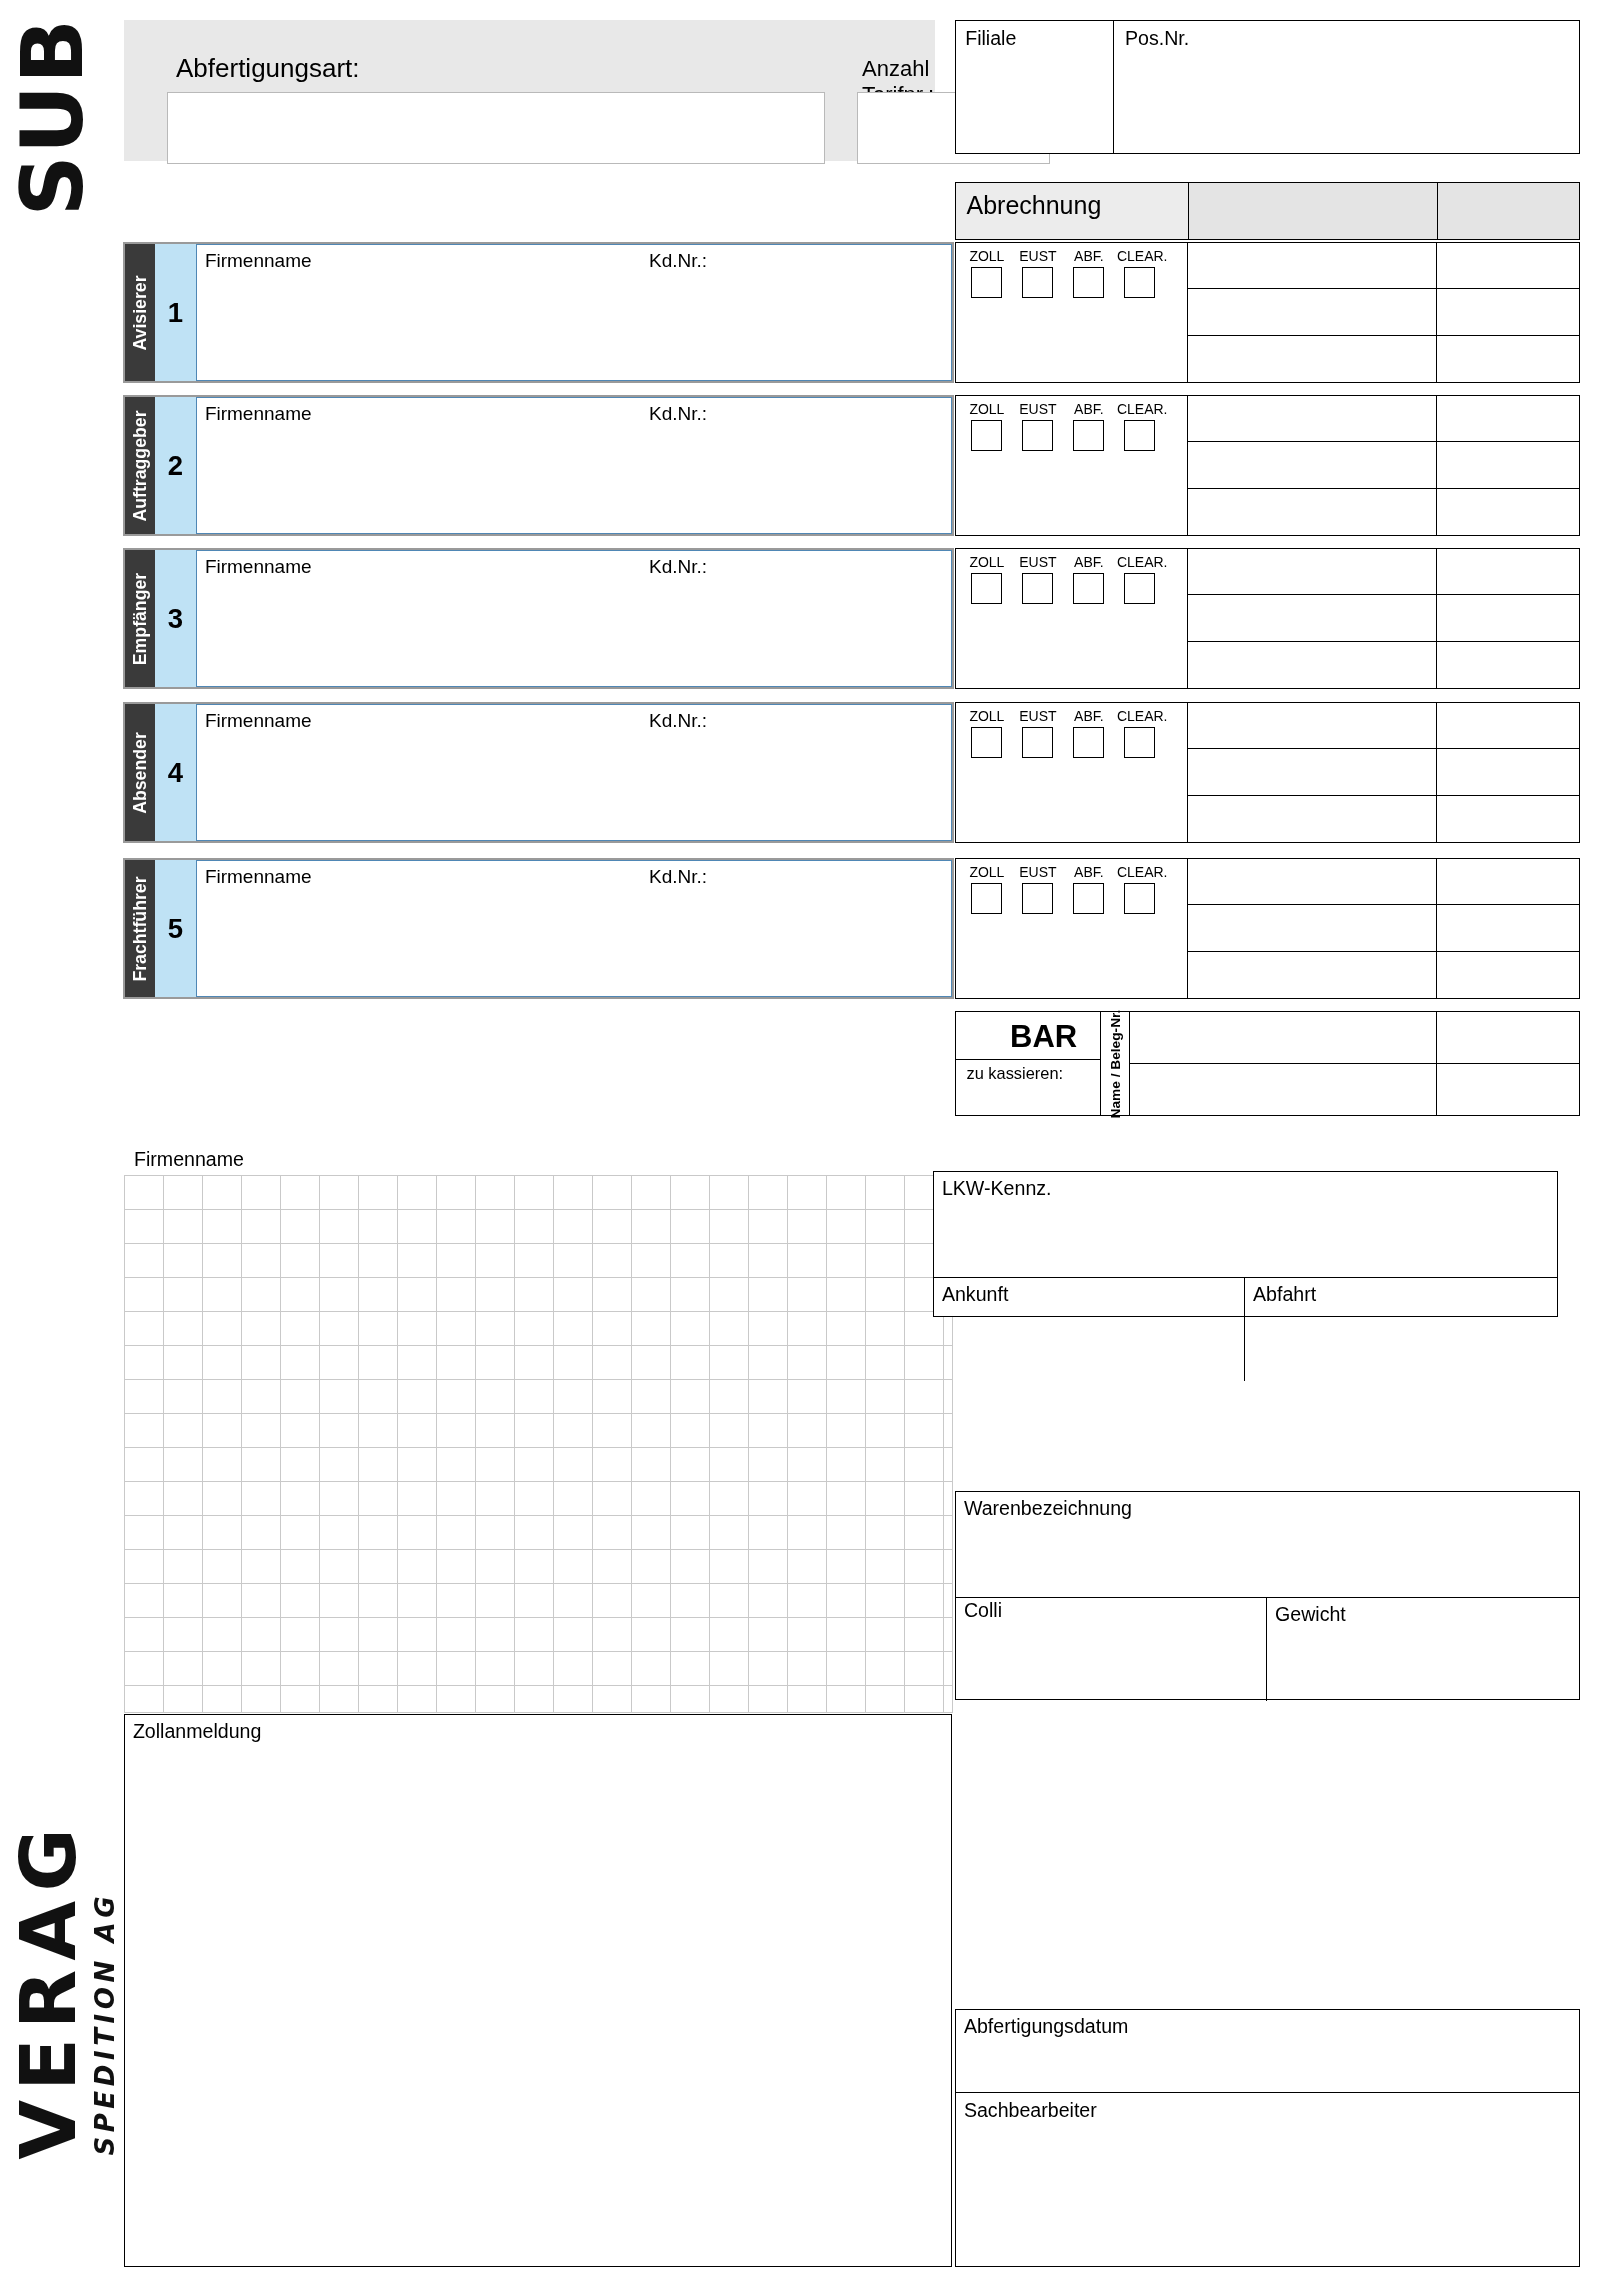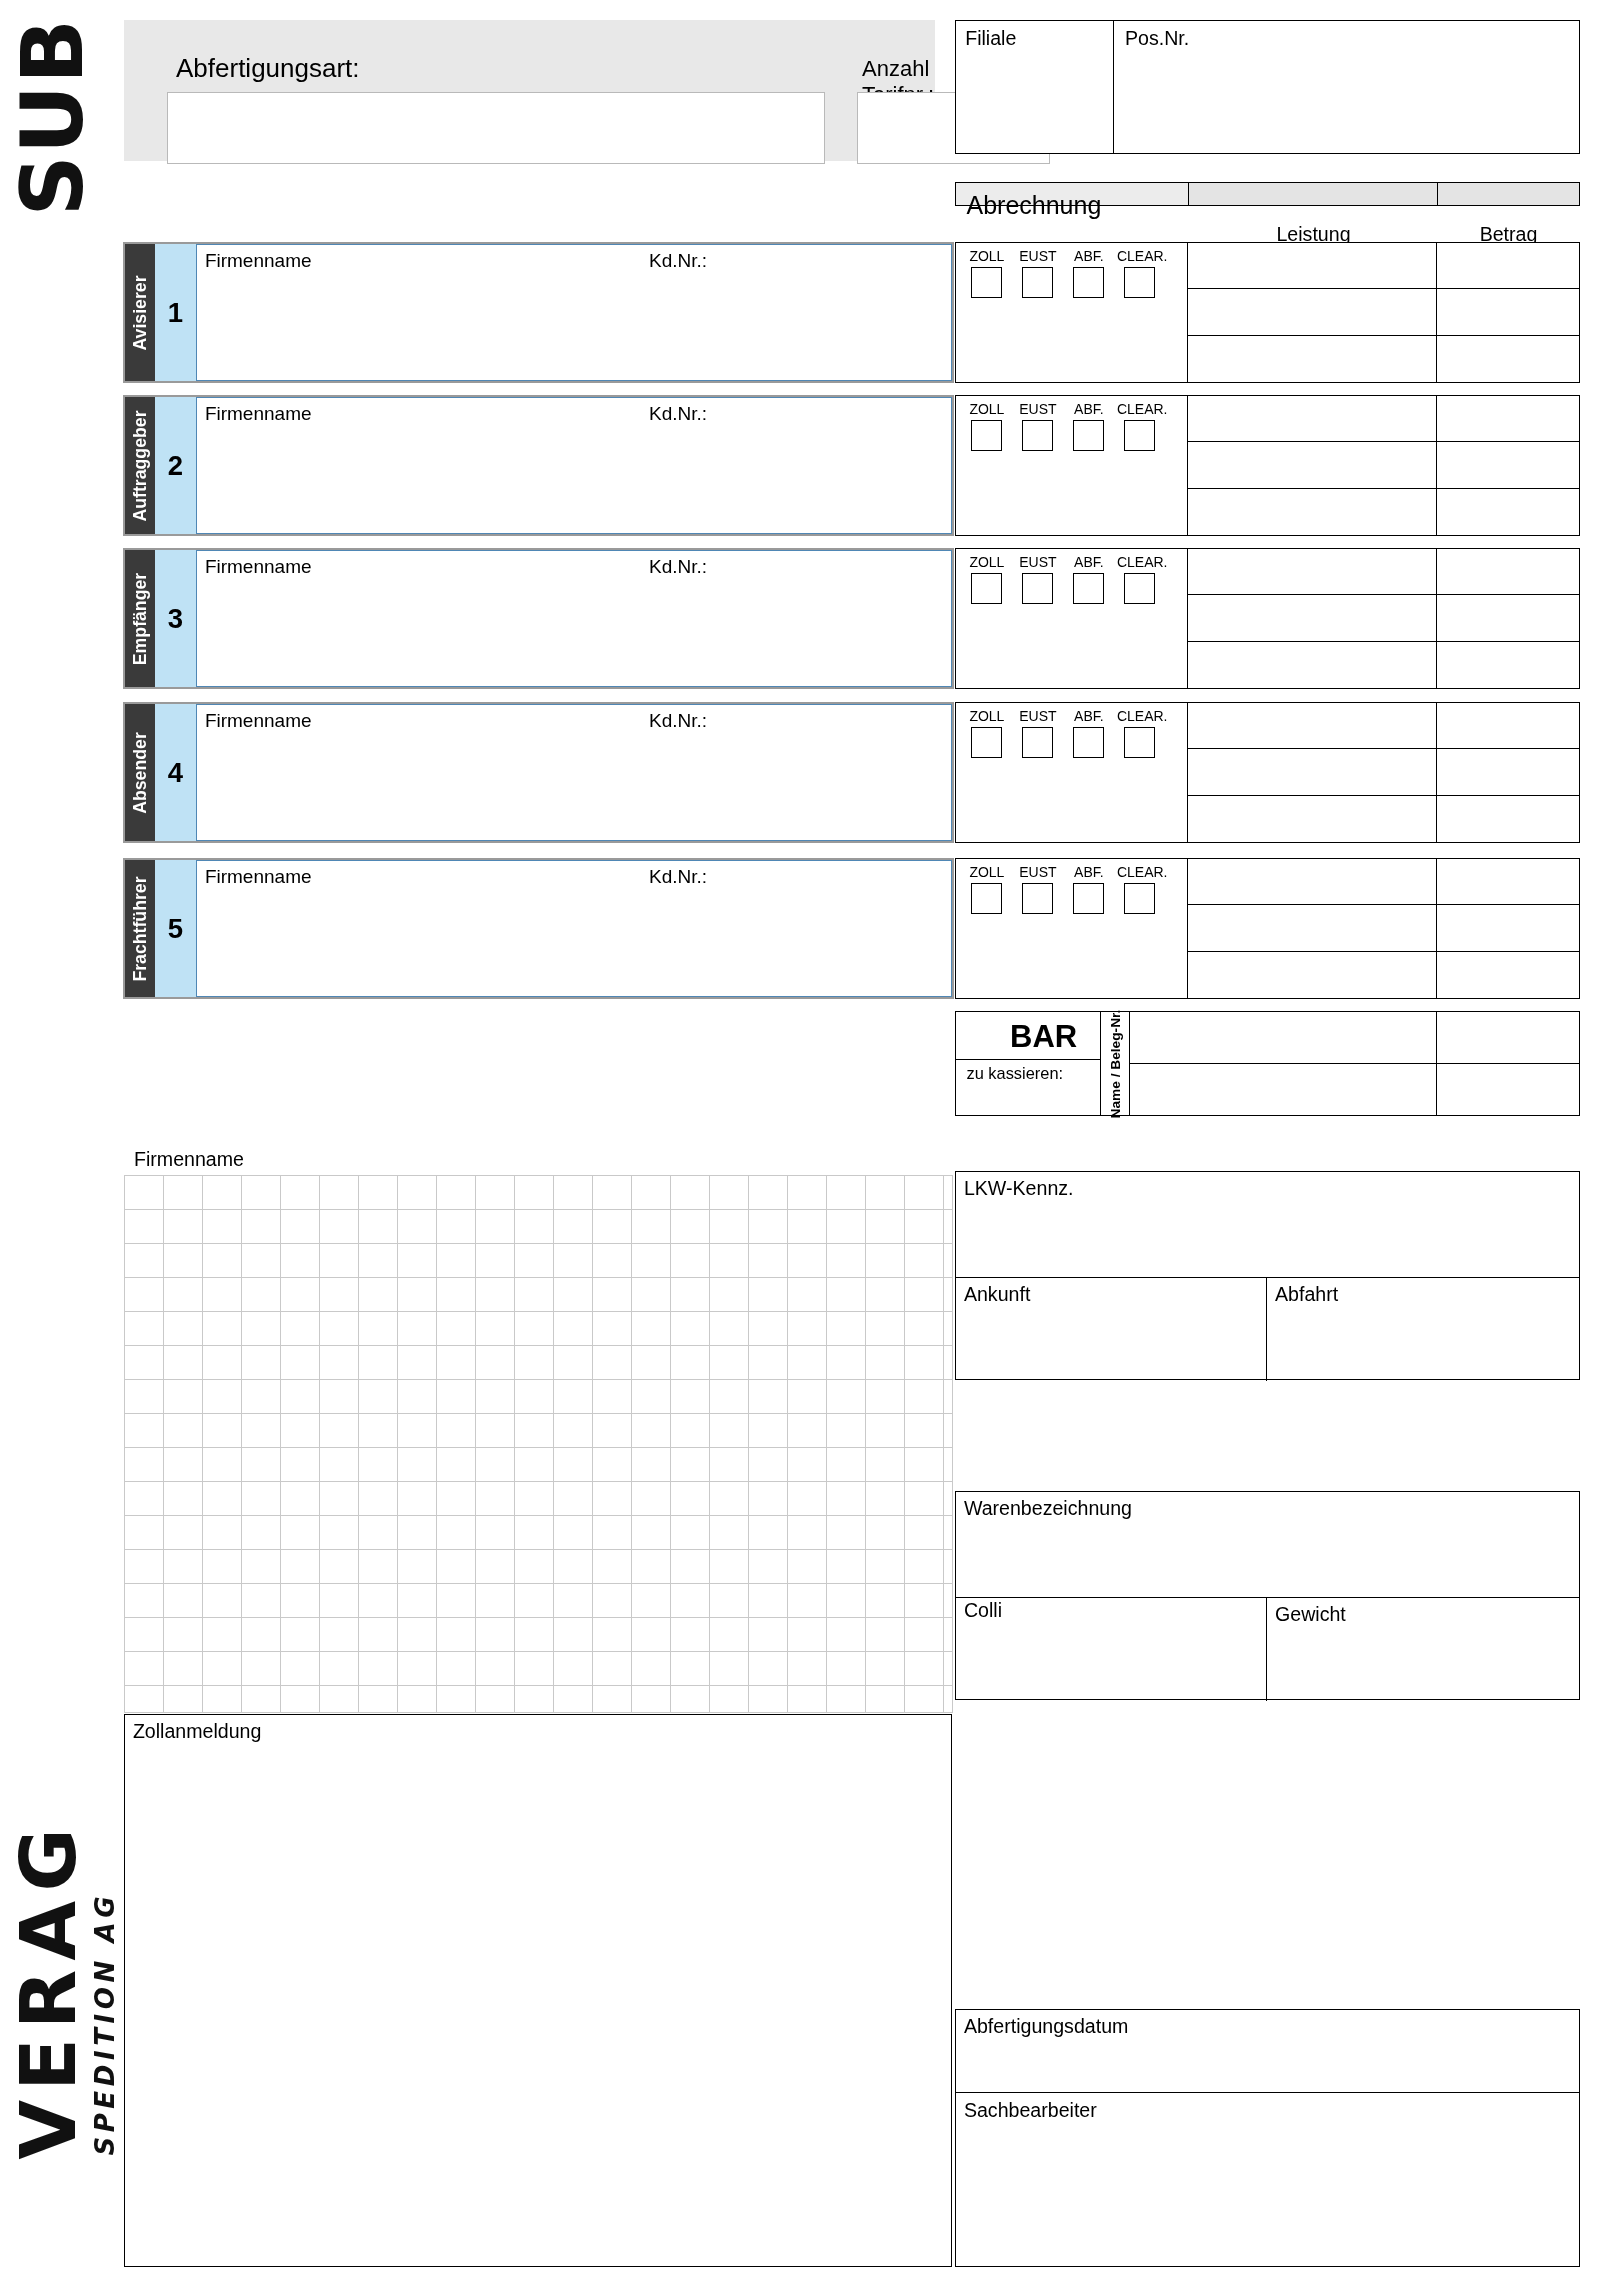--- a/index.html
+++ b/index.html
@@ -201,21 +201,21 @@
   </div>
 
   <div class="abs bx" style="left:955px; top:19.6px; width:625px; height:134px;">
     <div class="abs" style="left:9.2px; top:6.5px; font-size:19.6px;">Filiale</div>
     <div class="abs" style="left:1.3px; top:34px; width:157px; height:97px;"></div>
     <div class="abs ln" style="left:157px; top:0; width:1.3px; height:100%;"></div>
     <div class="abs" style="left:169px; top:6.5px; font-size:19.6px;">Pos.Nr.</div>
     <div class="abs" style="left:160px; top:34px; right:1.3px; height:97px;"></div>
   </div>
 
-  <div class="abs abr-head" style="left:955px; top:182px; width:625px; height:24px;">
+  <div class="abs abr-head" style="left:955px; top:182px; width:625px; height:58px;">
     <div class="title">Abrechnung</div>
     <div class="abr-col-head" style="left:232px; width:249px;">
       <span>Leistung</span>
     </div>
     <div class="abr-col-head" style="left:481px; right:0;">
       <span>Betrag</span>
     </div>
   </div>
 
   <div class="abs party-outer" style="left:123px; top:242px; width:831px; height:141px;">
@@ -455,21 +455,21 @@
     <div class="abs" style="left:481px; top:52px; right:1.3px; bottom:1.3px;"></div>
   </div>
 
   <div class="abs" style="left:134px; top:1148px; font-size:19.6px;">Firmenname</div>
   <div class="grid-box" style="left:124px; top:1175px; width:828px; height:537px;"></div>
 
   <div class="abs bx" style="left:124px; top:1714px; width:828px; height:553px;">
     <div class="cap-tl">Zollanmeldung</div>
   </div>
 
-  <div class="abs bx" style="left:955px; top:1171px; width:625px; height:209px;">
+  <div class="abs bx" style="left:933px; top:1171px; width:625px; height:146px;">
     <div class="cap-tl">LKW-Kennz.</div>
     <div class="abs" style="left:1.3px; top:33px; right:1.3px; height:72px;"></div>
     <div class="ln" style="left:0; top:105px; width:100%; height:1.3px;"></div>
     <div class="abs" style="left:7.9px; top:111px; font-size:19.6px;">Ankunft</div>
     <div class="abs" style="left:1.3px; top:139px; width:308px; bottom:1.3px;"></div>
     <div class="ln" style="left:310px; top:106px; width:1.3px; bottom:0; height:103px;"></div>
     <div class="abs" style="left:319px; top:111px; font-size:19.6px;">Abfahrt</div>
     <div class="abs" style="left:313px; top:139px; right:1.3px; bottom:1.3px;"></div>
   </div>
 

